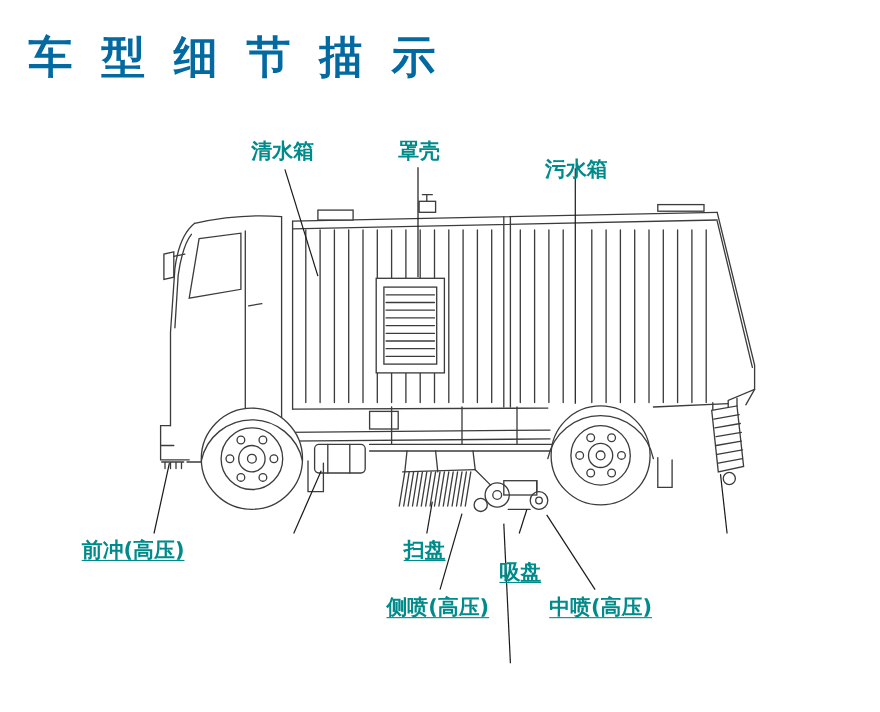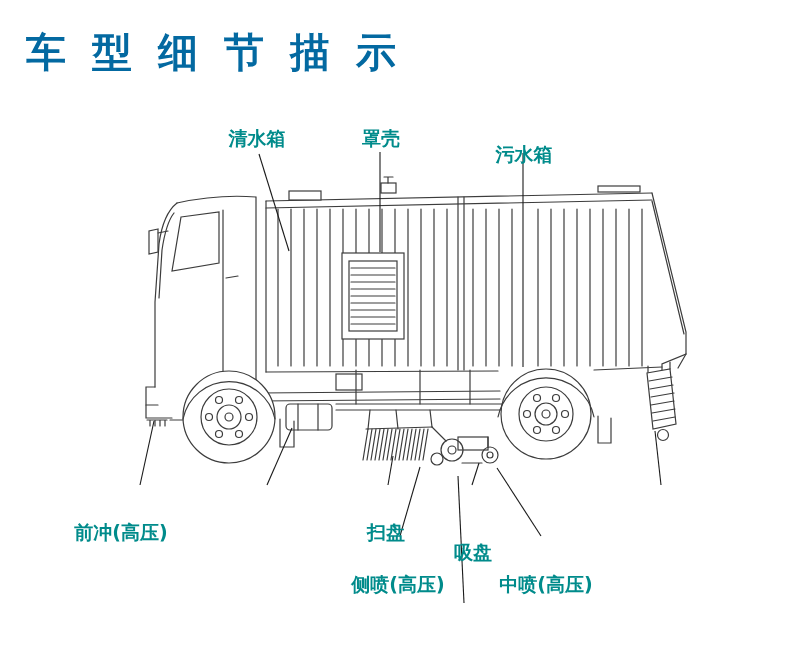--- a/index.html
+++ b/index.html
@@ -27,21 +27,21 @@
   }
   .callout {
     position: absolute;
     transform: translateX(-50%);
     color: #008b8b;
     font-size: 19px;
     font-weight: bold;
     white-space: nowrap;
     line-height: 24px;
   }
-  .underlined { text-underline-offset: 3px; margin-top: 32px; }
+  .underlined { text-decoration: underline; text-underline-offset: 3px; }
   svg { position: absolute; top: 0; left: 0; }
 </style>
 </head>
 <body>
 
 <div id="canvas">
 
   <svg width="800" height="647" viewBox="0 0 800 647">
     <g stroke="#3c3c3c" stroke-width="1.2" fill="none" stroke-linecap="round">
 

